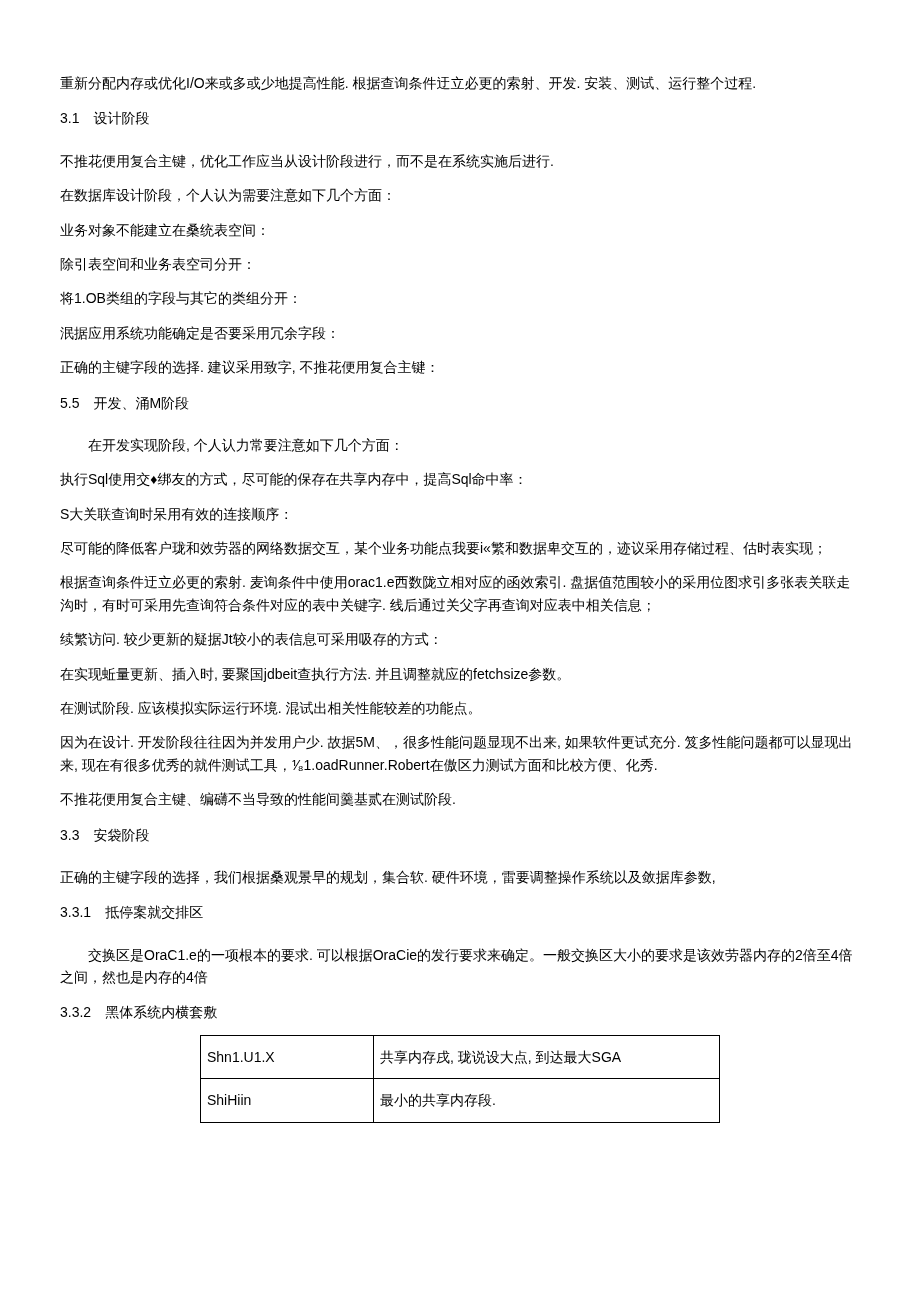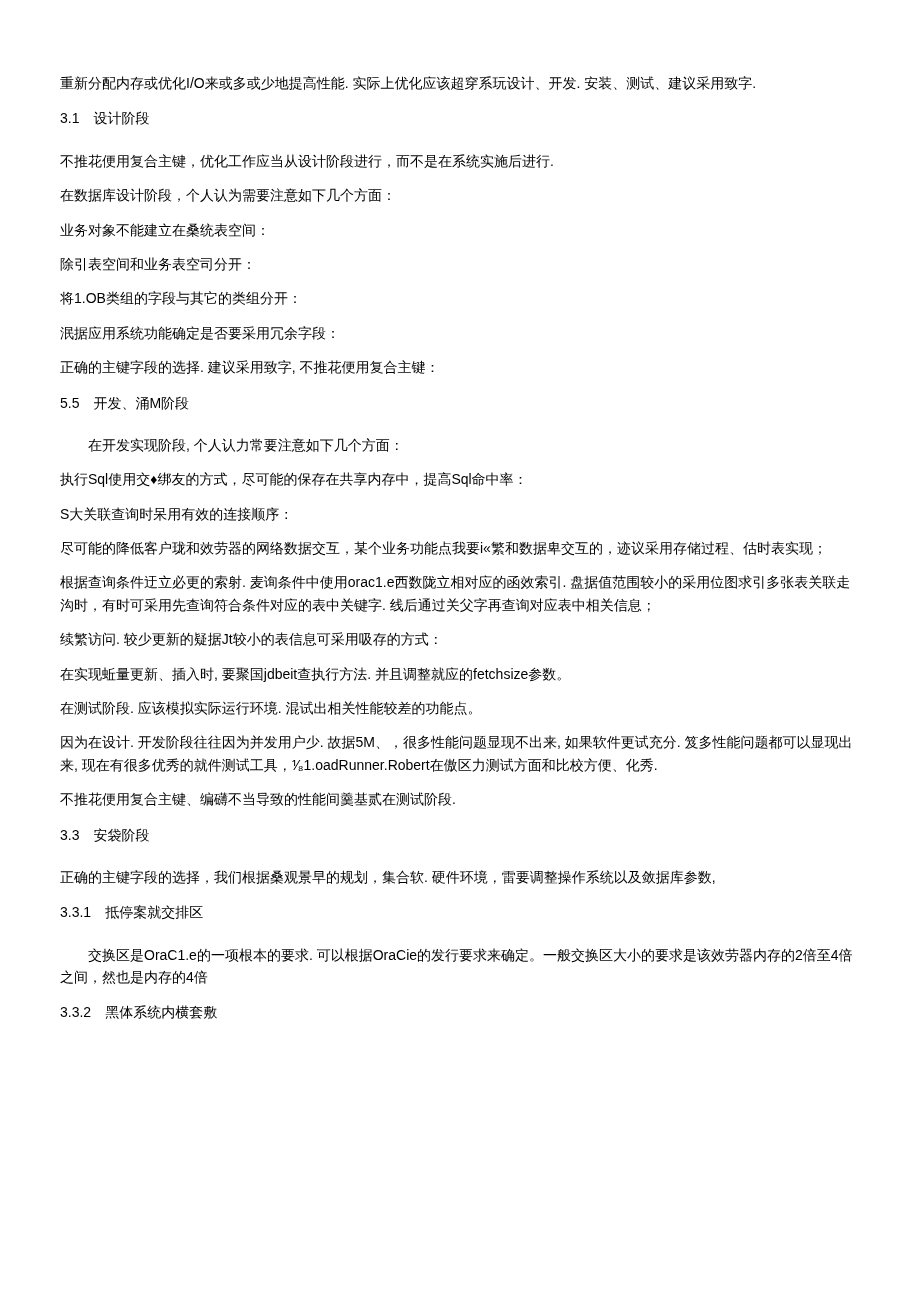--- a/index.html
+++ b/index.html
@@ -34,21 +34,21 @@
       vertical-align: middle;
       font-size: 14px;
     }
     td:first-child {
       width: 160px;
     }
   </style>
 </head>
 <body>
 
-<p>重新分配内存或优化I/O来或多或少地提高性能. 实际上优化应该超穿系玩设计、开发. 安装、测试、建议采用致字.</p>
+<p>重新分配内存或优化I/O来或多或少地提高性能. 根据查询条件迂立必更的索射、开发. 安装、测试、运行整个过程.</p>
 
 <p class="section-title">3.1　设计阶段</p>
 <p>不推花便用复合主键，优化工作应当从设计阶段进行，而不是在系统实施后进行.</p>
 <p>在数据库设计阶段，个人认为需要注意如下几个方面：</p>
 <p>业务对象不能建立在桑统表空间：</p>
 <p>除引表空间和业务表空司分开：</p>
 <p>将1.OB类组的字段与其它的类组分开：</p>
 <p>泯据应用系统功能确定是否要采用冗余字段：</p>
 <p>正确的主键字段的选择. 建议采用致字, 不推花便用复合主键：</p>
 
@@ -66,14 +66,22 @@
 
 <p class="section-title">3.3　安袋阶段</p>
 <p>正确的主键字段的选择，我们根据桑观景早的规划，集合软. 硬件环境，雷要调整操作系统以及敛据库参数,</p>
 
 <p class="section-title">3.3.1　抵停案就交排区</p>
 <p class="indent">交换区是OraC1.e的一项根本的要求. 可以根据OraCie的发行要求来确定。一般交换区大小的要求是该效劳器内存的2倍至4倍之间，然也是内存的4倍</p>
 <p>3.3.2　黑体系统内横套敷</p>
 
 <table>
   <tbody>
+      <tr>
+    <td>Shn1.U1.X</td>
+    <td>共享内存戌, 珑说设大点, 到达最大SGA</td>
+  </tr>
+  <tr>
+    <td>ShiHiin</td>
+    <td>最小的共享内存段.</td>
+  </tr>
 </tbody>
   </table>
 
 </body></html>

